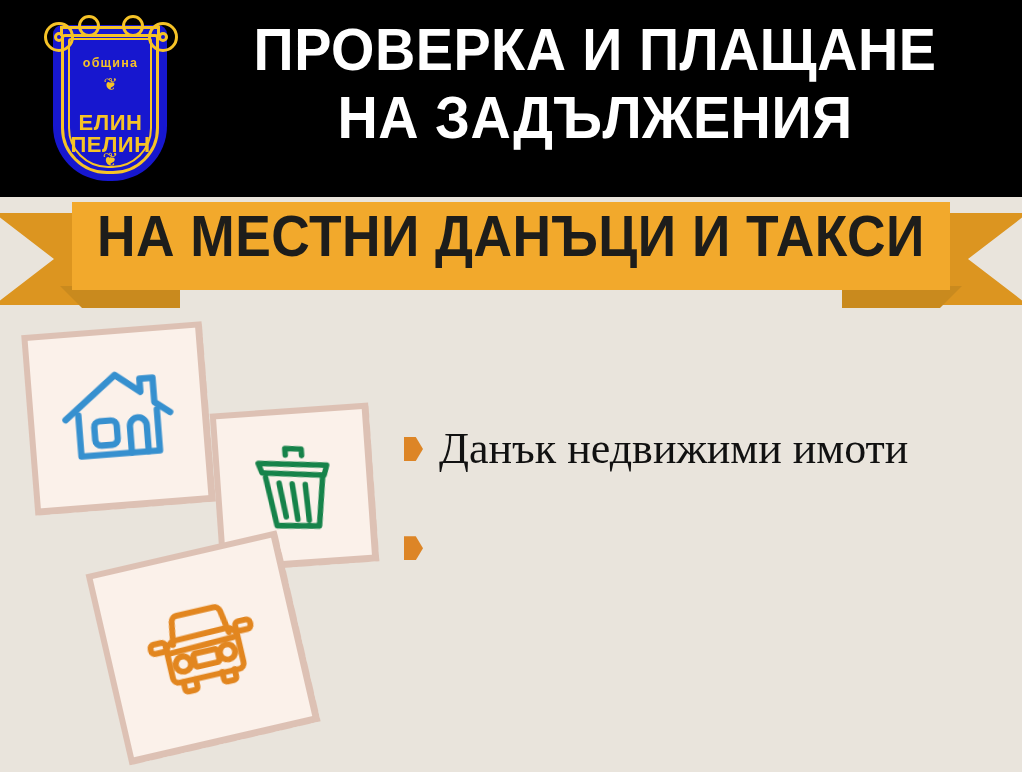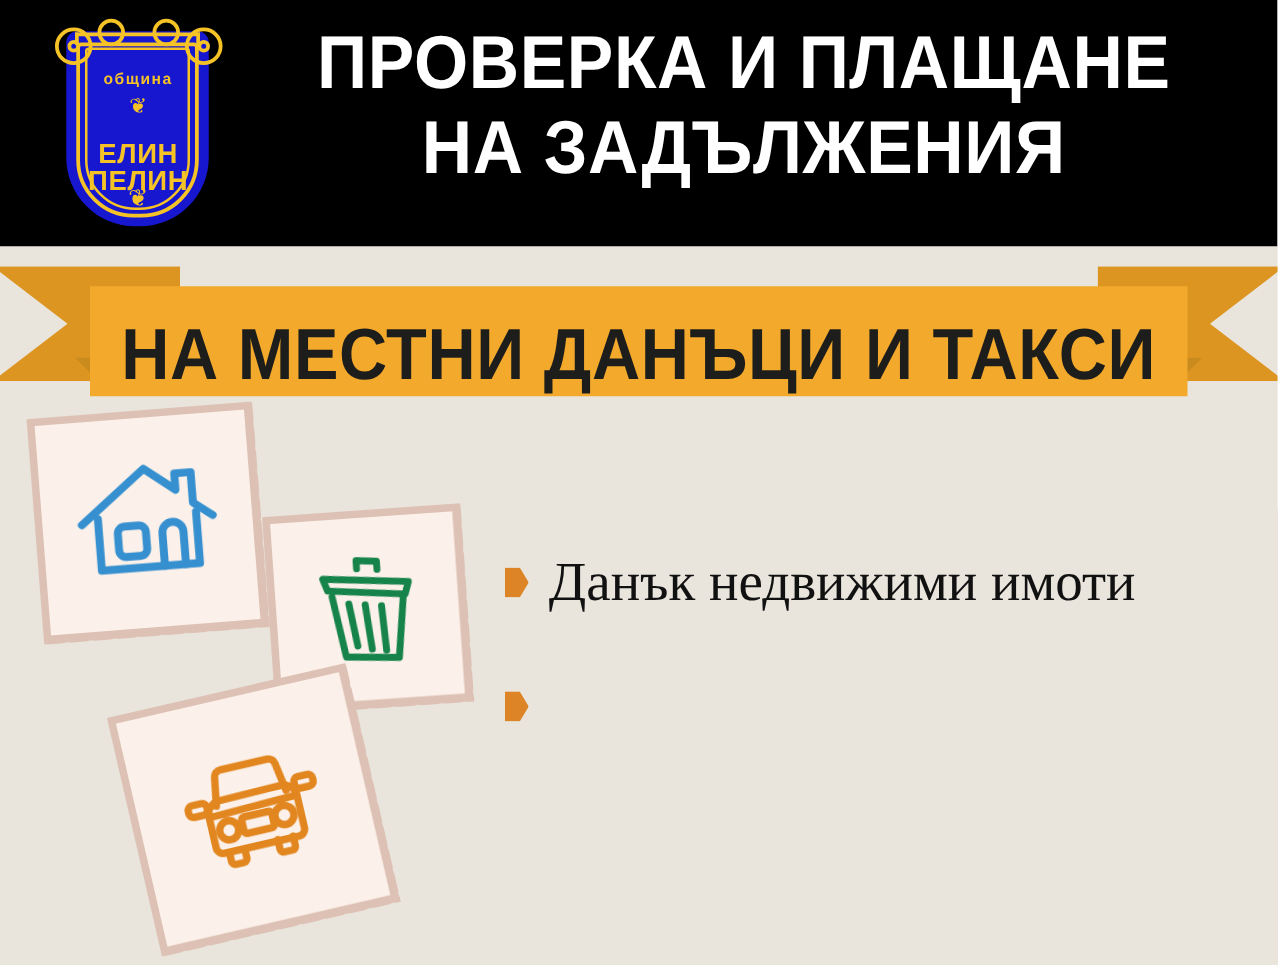--- a/index.html
+++ b/index.html
@@ -120,21 +120,21 @@
   .fold {
     position: absolute; top: 90px; height: 22px;
     background: #c98a1e;
   }
   .fold.left  { left: 60px;  width: 120px; clip-path: polygon(0 0, 100% 0, 100% 100%, 22px 100%); }
   .fold.right { right: 60px; width: 120px; clip-path: polygon(0 0, 100% 0, calc(100% - 22px) 100%, 0 100%); }
   #ribbon .bar {
     position: absolute; left: 72px; top: 6px;
     width: 878px; height: 88px;
     background: #f2a92c;
-    display: flex; align-items: flex-end; justify-content: center; margin-top: 27px;
+    display: flex; align-items: flex-start; justify-content: center;
   }
   #ribbon .bar span {
     color: #1d1d1b;
     font-family: "Liberation Sans Narrow", "Liberation Sans", sans-serif;
     font-weight: bold;
     font-size: 58px;
     letter-spacing: 0.5px;
     transform: scaleX(0.92);
     white-space: nowrap;
   }
@@ -164,21 +164,21 @@
   .stamp .inner {
     width: 100%; height: 100%;
     background: #fbf1ea;
     display: flex; align-items: center; justify-content: center;
   }
   #stamp-house { left: 18px;  top: 318px; width: 200px; height: 200px; transform: rotate(-4.5deg); z-index: 2; }
   #stamp-waste { left: 205px; top: 398px; width: 178px; height: 178px; transform: rotate(-4deg);  z-index: 3; }
   #stamp-car   { left: 95px;  top: 540px; width: 215px; height: 215px; transform: rotate(-13deg); z-index: 4; }
 
   
-  #list { position: absolute; left: 404px; top: 441px; width: 610px; z-index: 7; }
+  #list { position: absolute; left: 404px; top: 424px; width: 610px; z-index: 7; }
   .li {
     display: flex; align-items: flex-start;
     margin-bottom: 50px;
   }
   .li:last-child { margin-bottom: 0; }
   .bullet {
     flex: 0 0 auto;
     width: 19px; height: 24px;
     margin-top: 13px; margin-right: 16px;
     background: #dd8526;

